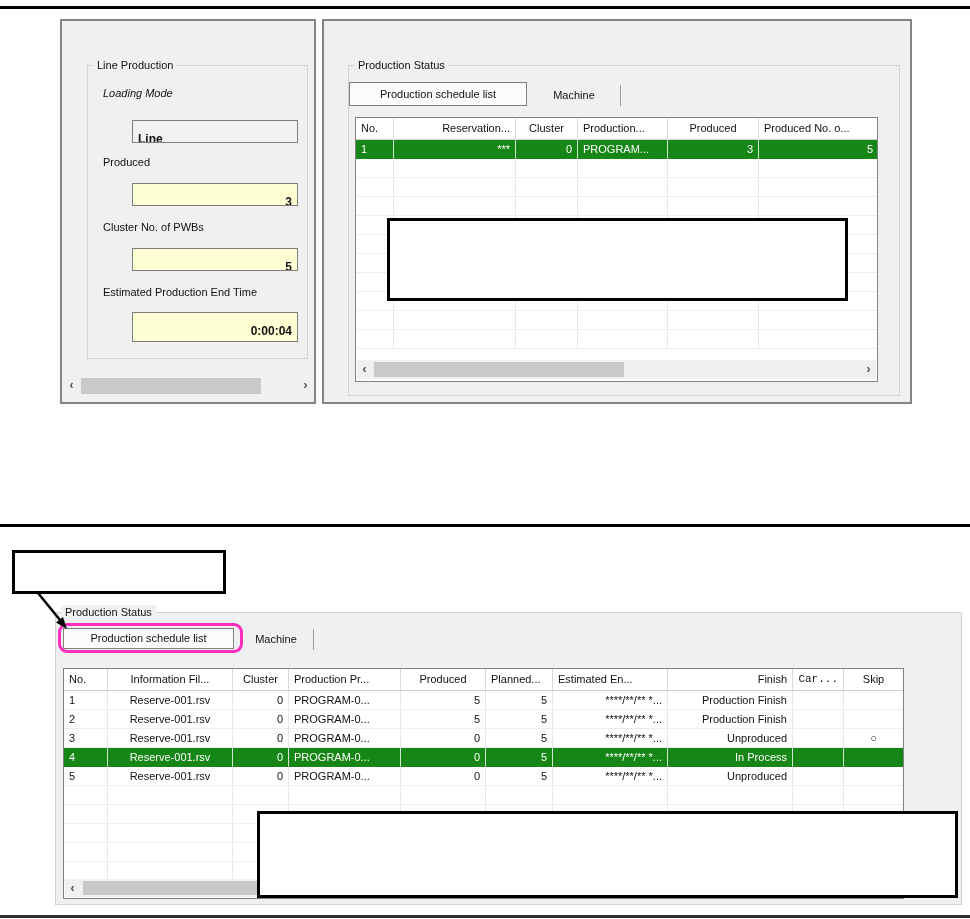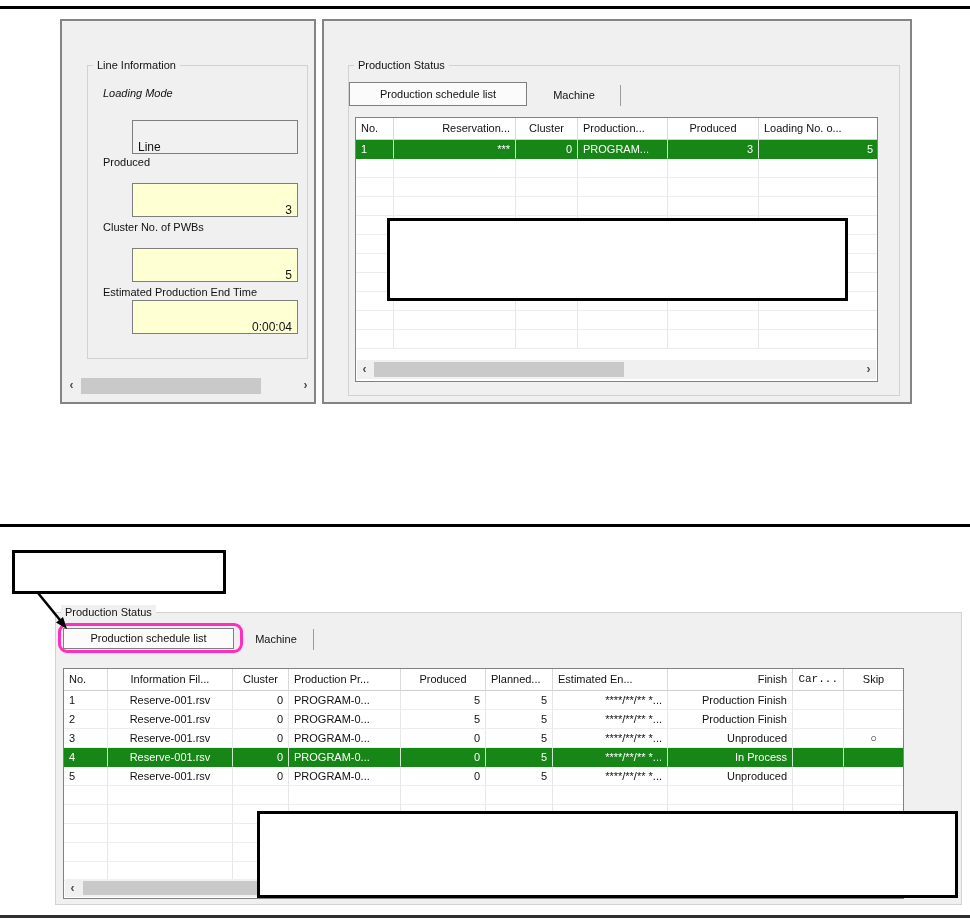--- a/index.html
+++ b/index.html
@@ -6,21 +6,21 @@
   .page{position:relative;width:970px;height:919px;background:#fff;overflow:hidden;
         font-family:"Liberation Sans","DejaVu Sans",sans-serif;color:#111;}
   .abs{position:absolute;box-sizing:border-box;}
   .rule{position:absolute;background:#000;}
   .panel{position:absolute;box-sizing:border-box;background:#f0f0f0;border:2px solid #848484;}
   .groupbox{position:absolute;box-sizing:border-box;border:1px solid #d2d2d2;}
   .gb-legend{position:absolute;top:-8px;left:5px;padding:0 4px;font-size:11px;line-height:14px;
              background:#f0f0f0;white-space:nowrap;}
   .fld-label{position:absolute;font-size:11px;line-height:14px;white-space:nowrap;}
   .fld{position:absolute;box-sizing:border-box;border:1px solid #7e7e7e;font-size:12px;
-       font-weight:normal;line-height:21px;padding:16px 5px;white-space:nowrap;overflow:hidden;}
+       font-weight:bold;line-height:21px;padding:8px 5px;white-space:nowrap;overflow:hidden;}
   .fld.plain{background:#f1f1f1;text-align:left;}
   .fld.yellow{background:#ffffd4;text-align:right;}
   .tab{position:absolute;box-sizing:border-box;background:#fbfbfb;border:1px solid #7f7f7f;
        font-size:11px;text-align:center;white-space:nowrap;z-index:30;}
   .tab-flat{position:absolute;font-size:11px;text-align:center;white-space:nowrap;z-index:30;}
   .tab-sep{position:absolute;width:1px;background:#9c9c9c;z-index:30;}
   .tbl{position:absolute;box-sizing:border-box;background:#fff;border:1px solid #828282;overflow:hidden;}
   .trow{display:flex;height:19px;}
   .trow.thead{height:22px;}
   .tcell{box-sizing:border-box;flex:0 0 auto;height:100%;padding:0 5px;font-size:11px;line-height:18px;
@@ -39,39 +39,39 @@
 </style>
 </head>
 <body>
 
 <div class="page">
 
   <div class="rule" style="left:0;top:6;width:970px;height:3px;top:6px;"></div>
 
   <div class="panel" style="left:60px;top:19px;width:256px;height:385px;">
     <div class="groupbox" style="left:25px;top:44px;width:221px;height:294px;">
-      <span class="gb-legend">Line Information</span>
+      <span class="gb-legend">Line Production</span>
 
       <div class="fld-label" style="left:15px;top:20px;font-style:italic;">Loading Mode</div>
       <div class="fld plain" style="left:44px;top:54px;width:166px;height:23px;">
         <span>Line</span>
       </div>
 
       <div class="fld-label" style="left:15px;top:89px;">Produced</div>
       <div class="fld yellow" style="left:44px;top:117px;width:166px;height:23px;">
         <span>3</span>
       </div>
 
       <div class="fld-label" style="left:15px;top:154px;">Cluster No. of PWBs</div>
       <div class="fld yellow" style="left:44px;top:182px;width:166px;height:23px;">
         <span>5</span>
       </div>
 
       <div class="fld-label" style="left:15px;top:219px;">Estimated Production End Time</div>
-      <div class="fld yellow" style="left:44px;top:234px;width:166px;height:23px;">
+      <div class="fld yellow" style="left:44px;top:246px;width:166px;height:30px;">
         <span>0:00:04</span>
       </div>
     </div>
 
     <div class="hscroll" style="left:2px;top:355px;width:249px;height:20px;">
       <div class="sarr">‹</div>
       <div class="sthumb" style="left:17px;width:180px;"></div>
       <div class="sarr right">›</div>
     </div>
   </div>
@@ -84,21 +84,21 @@
     <div class="tab-flat" style="left:214px;top:66px;width:72px;height:18px;line-height:16px;">Machine</div>
     <div class="tab-sep" style="left:296px;top:64px;height:21px;"></div>
 
     <div class="tbl" id="top-table" style="left:31px;top:96px;width:523px;height:265px;">
         <div class="trow thead">
           <div class="tcell" style="width: 38px; text-align: left;">No.</div>
           <div class="tcell" style="width: 122px; text-align: right;">Reservation...</div>
           <div class="tcell" style="width: 62px; text-align: center;">Cluster</div>
           <div class="tcell" style="width: 90px; text-align: left;">Production...</div>
           <div class="tcell" style="width: 91px; text-align: center;">Produced</div>
-          <div class="tcell" style="width: 120px; text-align: left;">Loading No. o...</div>
+          <div class="tcell" style="width: 120px; text-align: left;">Produced No. o...</div>
         </div>
       <div class="trow sel">
           <div class="tcell" style="width: 38px; text-align: left;">1</div>
           <div class="tcell" style="width: 122px; text-align: right;">***</div>
           <div class="tcell" style="width: 62px; text-align: right;">0</div>
           <div class="tcell" style="width: 90px; text-align: left;">PROGRAM...</div>
           <div class="tcell" style="width: 91px; text-align: right;">3</div>
           <div class="tcell" style="width: 120px; text-align: right;">5</div>
         </div>
         <div class="trow empty">

